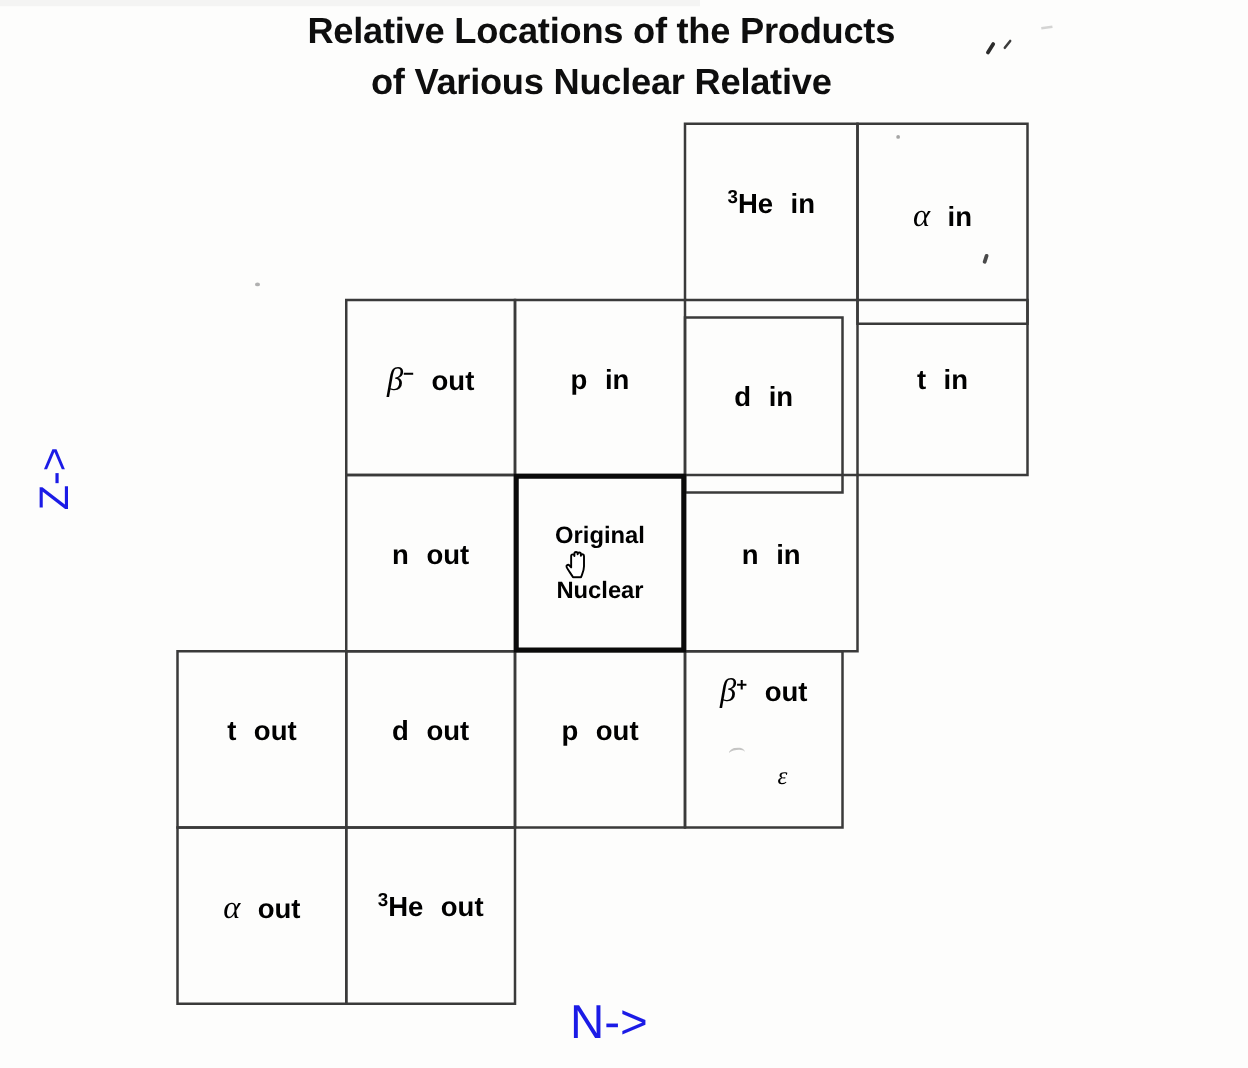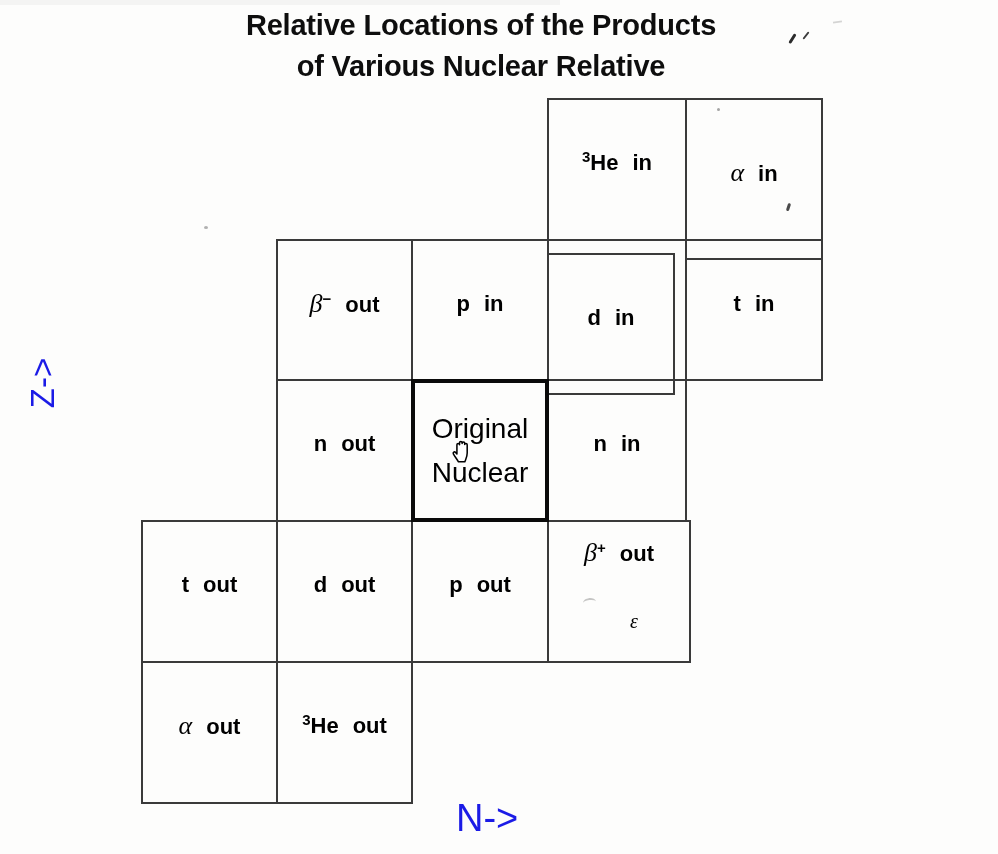--- a/index.html
+++ b/index.html
@@ -33,21 +33,21 @@
   .cell-label{white-space:nowrap;line-height:1;}
   .tk-b{font-weight:bold;font-size:22px;font-family:"Liberation Sans",sans-serif;}
   .tk-i{font-style:italic;font-size:26px;font-family:"Liberation Serif",serif;}
   .tk-sup{
     font-weight:bold;font-size:15px;font-family:"Liberation Sans",sans-serif;
     position:relative;top:-8px;
   }
   .tk-gap{display:inline-block;width:14px;}
   .sub-label{margin-top:3px;transform:translateX(15px);}
   .sub-label .tk-i{font-size:20px;}
-  .nucleus-line{font-weight:normal;font-size:28px;line-height:23px;}
+  .nucleus-line{font-weight:bold;font-size:19px;line-height:23px;}
   .hand-wrap{margin:-3px 0 -2px;transform:translateX(-18px);height:26px;}
 
   
   .zaxis{
     position:absolute;left:-8px;top:363px;width:104px;height:40px;
     text-align:center;font-size:33px;line-height:38px;
     transform:rotate(-90deg);
   }
   .naxis{
     position:absolute;left:456px;top:797px;
@@ -117,21 +117,21 @@
       </div>
       <div class="cell" style="left: 141px; top: 520px; width: 137px; height: 143px;">
         <div class="cell-label"><span class="tk-b">t</span><span class="tk-gap"></span><span class="tk-b">out</span></div>
       </div>
       <div class="cell" style="left: 276px; top: 520px; width: 137px; height: 143px;">
         <div class="cell-label"><span class="tk-b">d</span><span class="tk-gap"></span><span class="tk-b">out</span></div>
       </div>
       <div class="cell" style="left: 411px; top: 520px; width: 138px; height: 143px;">
         <div class="cell-label"><span class="tk-b">p</span><span class="tk-gap"></span><span class="tk-b">out</span></div>
       </div>
-      <div class="cell" style="left: 547px; top: 520px; width: 144px; height: 143px; gap: 42px;">
+      <div class="cell" style="left: 547px; top: 520px; width: 128px; height: 143px; gap: 42px;">
         <div class="cell-label"><span class="tk-i">β</span><span class="tk-sup">+</span><span class="tk-gap"></span><span class="tk-b">out</span></div>
         <div class="cell-label sub-label"><span class="tk-i">ε</span></div>
       </div>
       <div class="cell" style="left: 141px; top: 661px; width: 137px; height: 143px;">
         <div class="cell-label"><span class="tk-i">α</span><span class="tk-gap"></span><span class="tk-b">out</span></div>
       </div>
       <div class="cell" style="left: 276px; top: 661px; width: 137px; height: 143px;">
         <div class="cell-label"><span class="tk-sup">3</span><span class="tk-b">He</span><span class="tk-gap"></span><span class="tk-b">out</span></div>
       </div>
     </div>

